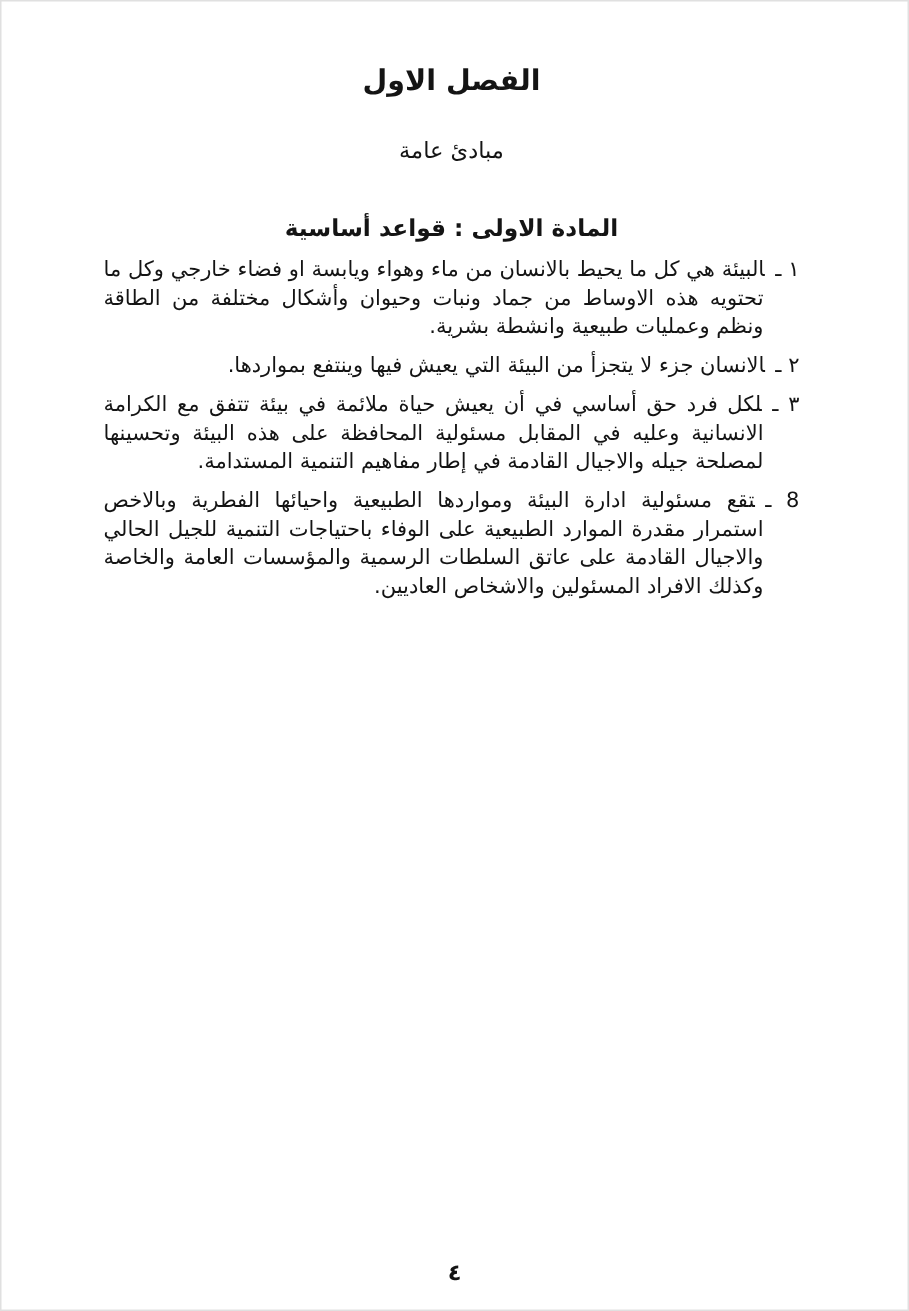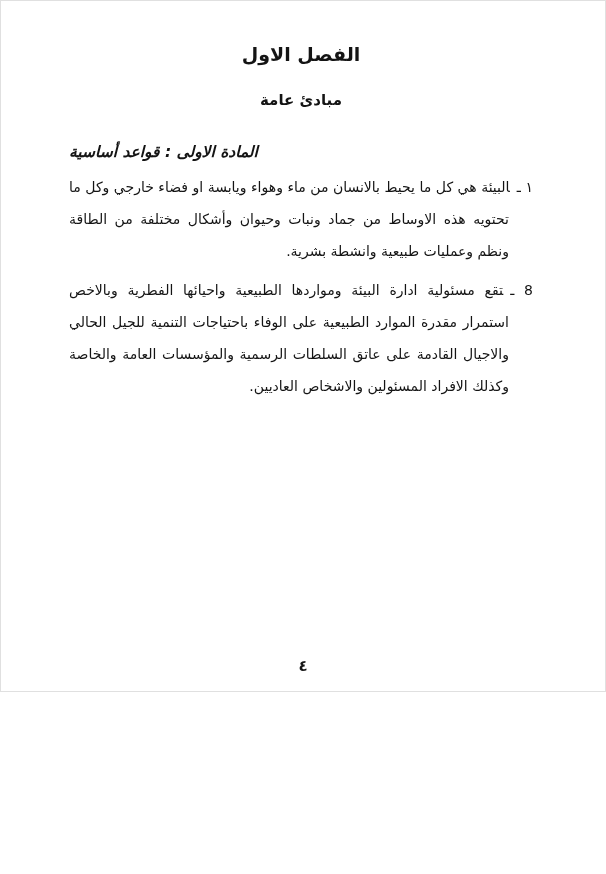--- a/index.html
+++ b/index.html
@@ -2,57 +2,56 @@
 <html lang="ar" dir="rtl"><head>
 <meta charset="utf-8">
 <style>
   html, body {
     margin: 0;
     padding: 0;
     background: #ffffff;
   }
   .page {
     width: 606px;
-    height: 692px;
+    height: 874px;
     box-sizing: border-box;
     background: #ffffff;
     border: 1px solid #e0e0e0;
     position: relative;
     direction: rtl;
     font-family: "DejaVu Sans", sans-serif;
     color: #141414;
     padding: 36px 72px 0 68px;
     overflow: hidden;
   }
   .chapter-title {
     text-align: center;
     font-weight: bold;
     font-size: 19px;
     margin: 6px 0 0 0;
     letter-spacing: 0.5px;
   }
   .chapter-subtitle {
     text-align: center;
-    font-weight: bold;
+    font-weight: normal;
     font-size: 15px;
     margin: 26px 0 0 0;
   }
   .article-heading {
-    text-align: left;
+    text-align: center;
     font-weight: bold;
     font-size: 15.5px;
     margin: 34px 0 10px 0;
-    font-style: italic;
   }
   .items {
     margin: 0;
   }
   p.item {
     font-size: 14px;
-    line-height: 32px;
+    line-height: 19px;
     text-align: justify;
     text-justify: inter-word;
     margin: 0 0 7px 0;
     padding-right: 24px;
     text-indent: -24px;
   }
   p.item .num {
     font-weight: normal;
     margin-left: 7px;
     white-space: nowrap;
@@ -75,21 +74,23 @@
   <h1 class="chapter-title">الفصل الاول</h1>
 
   <h2 class="chapter-subtitle">مبادئ عامة</h2>
 
   <h3 class="article-heading">المادة الاولى : قواعد أساسية</h3>
 
   <div class="items">
 
     <p class="item"><span class="num">١ ـ</span><span>البيئة هي كل ما يحيط بالانسان من ماء وهواء ويابسة او فضاء خارجي وكل ما تحتويه هذه الاوساط من جماد ونبات وحيوان وأشكال مختلفة من الطاقة ونظم وعمليات طبيعية وانشطة بشرية.</span></p>
 
+    <p class="item"><span class="num">٢ ـ</span><span>الانسان جزء لا يتجزأ من البيئة التي يعيش فيها وينتفع بمواردها.</span></p>
 
+    <p class="item"><span class="num">٣ ـ</span><span>لكل فرد حق أساسي في أن يعيش حياة ملائمة في بيئة تتفق مع الكرامة الانسانية وعليه في المقابل مسئولية المحافظة على هذه البيئة وتحسينها لمصلحة جيله والاجيال القادمة في إطار مفاهيم التنمية المستدامة.</span></p>
 
     <p class="item"><span class="num">8 ـ</span><span>تقع مسئولية ادارة البيئة ومواردها الطبيعية واحيائها الفطرية وبالاخص استمرار مقدرة الموارد الطبيعية على الوفاء باحتياجات التنمية للجيل الحالي والاجيال القادمة على عاتق السلطات الرسمية والمؤسسات العامة والخاصة وكذلك الافراد المسئولين والاشخاص العاديين.</span></p>
 
 
   </div>
 
   <div class="page-number">٤</div>
 
 </div>
 

